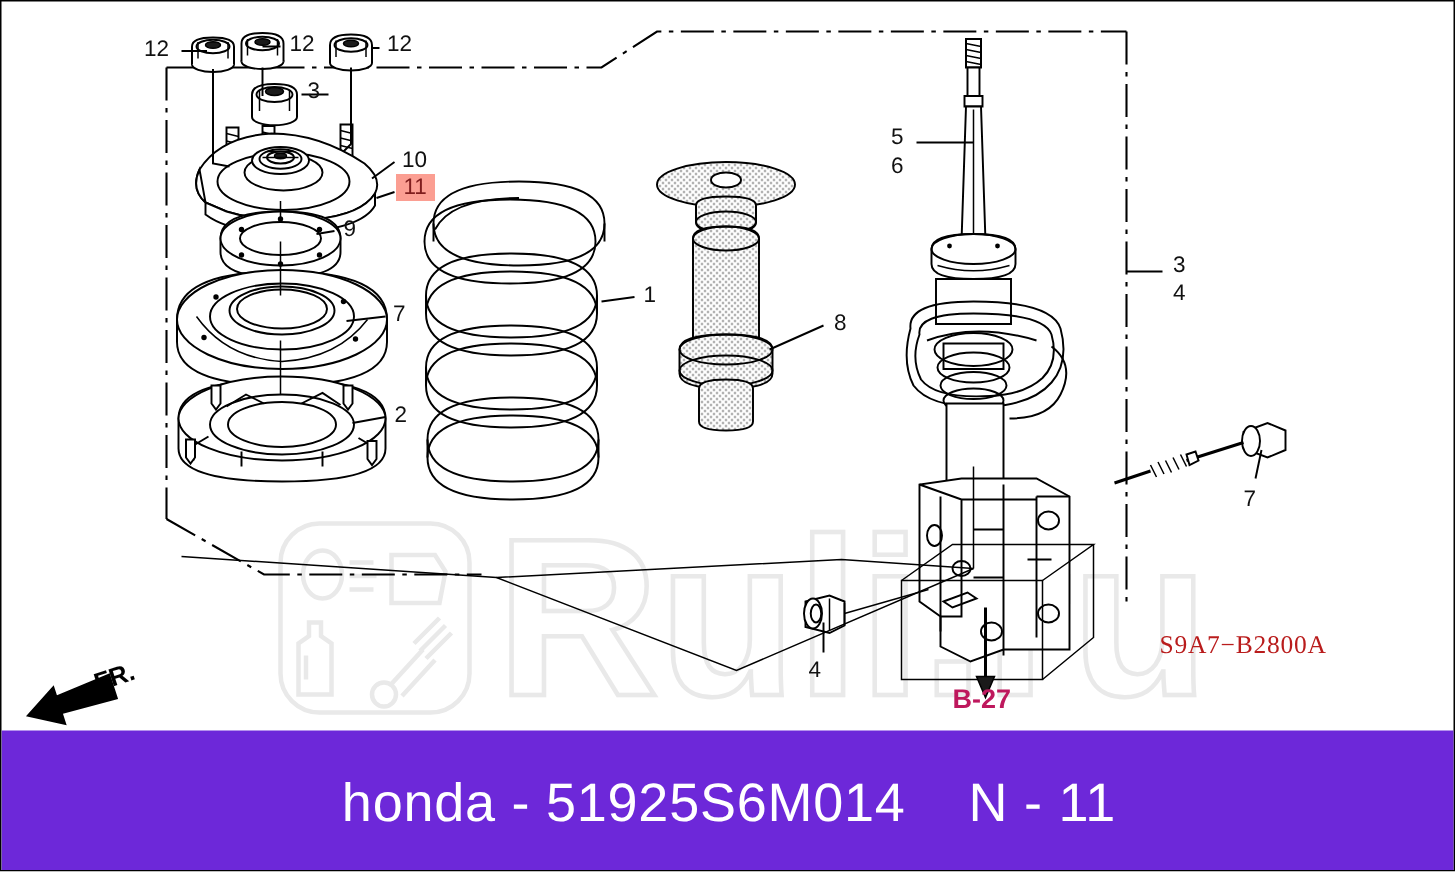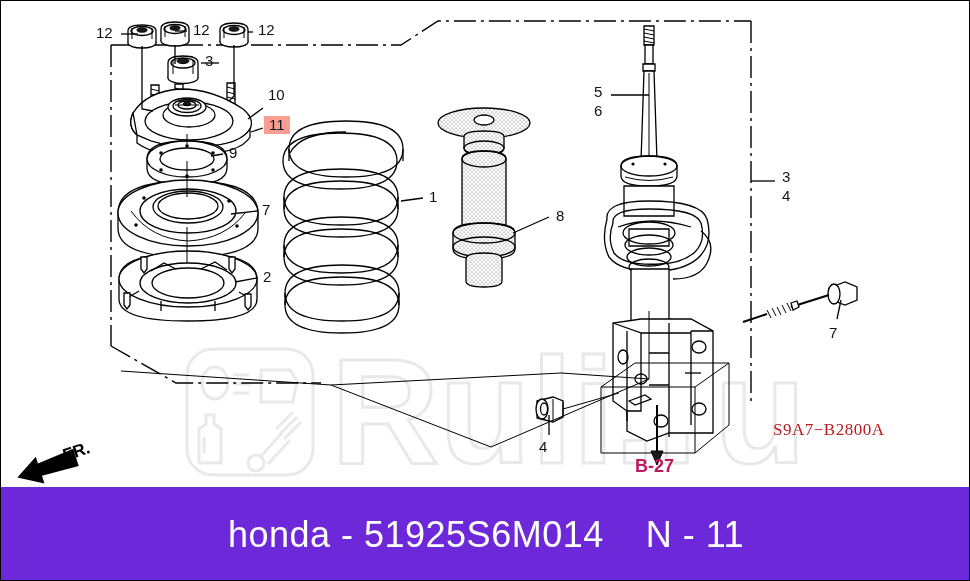--- a/index.html
+++ b/index.html
@@ -43,21 +43,21 @@
     position: absolute;
     font-family: "Liberation Sans", sans-serif;
     font-size: 15px;
     color: #111111;
     line-height: 1;
     white-space: nowrap;
   }
   .callout.hl {
     background: #fb9e92;
     padding: 1px 5px 2px 5px;
-    color: #0f172a;
+    color: #7f1d1d;
   }
   .partno {
     position: absolute;
     font-family: "Liberation Serif", serif;
     font-size: 17px;
     letter-spacing: 0.5px;
     color: #b91c1c;
     white-space: nowrap;
   }
   .bsec {
@@ -390,21 +390,21 @@
         <path d="M330 384 L560 372 L648 378"></path>
         <path d="M648 378 L648 310"></path>
         <path d="M562 408 L618 392"></path>
       </g>
     </svg>
 
     <div class="callout" style="left:95px;  top:24px;">12</div>
     <div class="callout" style="left:192px; top:21px;">12</div>
     <div class="callout" style="left:257px; top:21px;">12</div>
     <div class="callout" style="left:204px; top:52px;">3</div>
-    <div class="callout" style="left:267px; top:86px;">10</div>
+    <div class="callout" style="left:267px; top:98px;">10</div>
     <div class="callout hl" style="left:263px; top:115px;">11</div>
     <div class="callout" style="left:228px; top:144px;">9</div>
     <div class="callout" style="left:428px; top:188px;">1</div>
     <div class="callout" style="left:261px; top:201px;">7</div>
     <div class="callout" style="left:555px; top:207px;">8</div>
     <div class="callout" style="left:262px; top:268px;">2</div>
     <div class="callout" style="left:593px; top:83px;">5</div>
     <div class="callout" style="left:593px; top:102px;">6</div>
     <div class="callout" style="left:781px; top:168px;">3</div>
     <div class="callout" style="left:781px; top:187px;">4</div>

